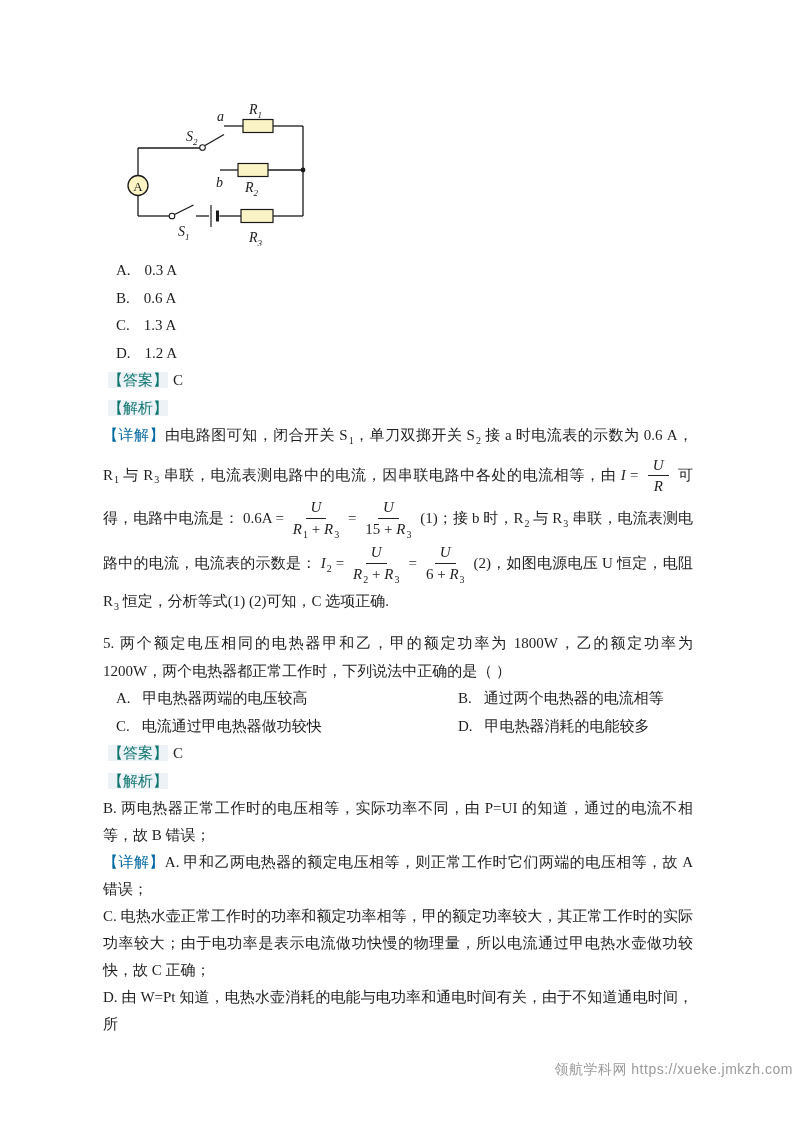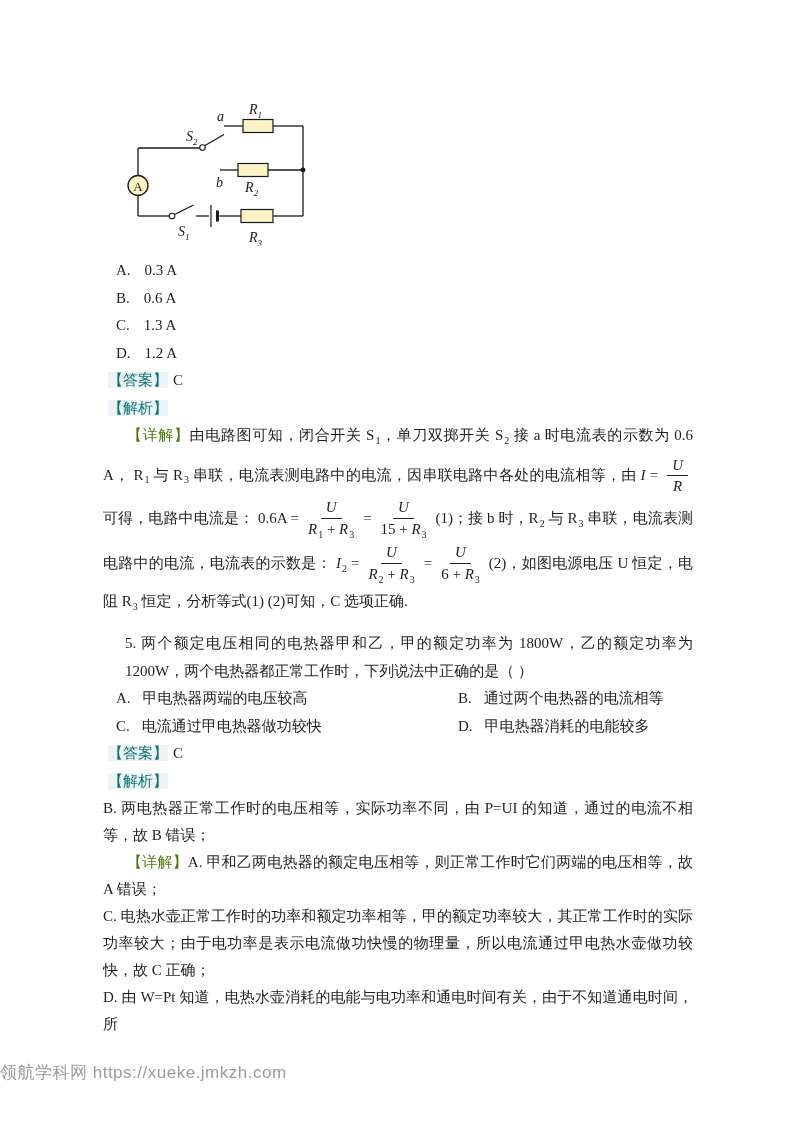--- a/index.html
+++ b/index.html
@@ -7,52 +7,52 @@
     position:relative; width:793px; height:1122px; margin:0 auto;
     background:#ffffff; overflow:hidden;
     font-family:"Liberation Serif","DejaVu Serif",serif;
     color:#1f1f1f; font-size:15px;
   }
   .content { padding:86px 100px 0 103px; }
 
   .figure-wrap { margin:0 0 4px 5px; }
 
   .para { margin:0; line-height:27.5px; text-align:justify; }
-  .q5-stem { margin-top:10px;margin-left:22px; }
+  .q5-stem { margin-top:10px; }
   .q5-detail p { margin:0; line-height:27px; text-align:justify; }
 
   .opt4-row { margin-left:13px; line-height:27.5px; display:flex; }
   .opt-label { margin-right:14px; }
 
   .q5-options { margin-left:13px; }
   .q5-opt-row { display:grid; grid-template-columns:342px 1fr; line-height:27.5px; }
   .q5-opt { display:flex; }
   .q5-opt .opt-label { margin-right:12px; }
 
   .tagline { line-height:27.5px; margin-left:5px; }
   .tag { color:#0f766e; background:rgba(80,130,175,0.10); }
-  .mark { color:#4d7c0f;margin-left:24px; }
+  .mark { color:#0369a1; }
   .ans-letter { margin-left:5px; }
 
   .mvar { font-family:"Liberation Serif","DejaVu Serif",serif; font-style:italic; }
   .mrm  { font-family:"Liberation Serif","DejaVu Serif",serif; }
   .msub { font-size:10px; vertical-align:-4px; margin-left:1px; }
 
   .frac {
     display:inline-flex; flex-direction:column; align-items:center;
     vertical-align:middle; margin:1px 5px; line-height:1.25;
     font-family:"Liberation Serif","DejaVu Serif",serif;
   }
   .frac .num { border-bottom:1.2px solid #222; padding:0 5px 1px; }
   .frac .den { padding-top:1px; }
 
   .footer {
-    position:absolute; left:0; right:0; top:1061px; text-align:left;
+    position:absolute; left:0; right:0; top:1061px; text-align:right;
     font-family:"Liberation Sans","DejaVu Sans",sans-serif;
-    font-size:17px; color:#9b9b9b; letter-spacing:0.5px;
+    font-size:14px; color:#9b9b9b; letter-spacing:0.5px;
   }
 
   svg text { font-family:"Liberation Serif","DejaVu Serif",serif; }
 </style>
 </head>
 <body>
 
 <div class="page">
   <div class="content">
 

